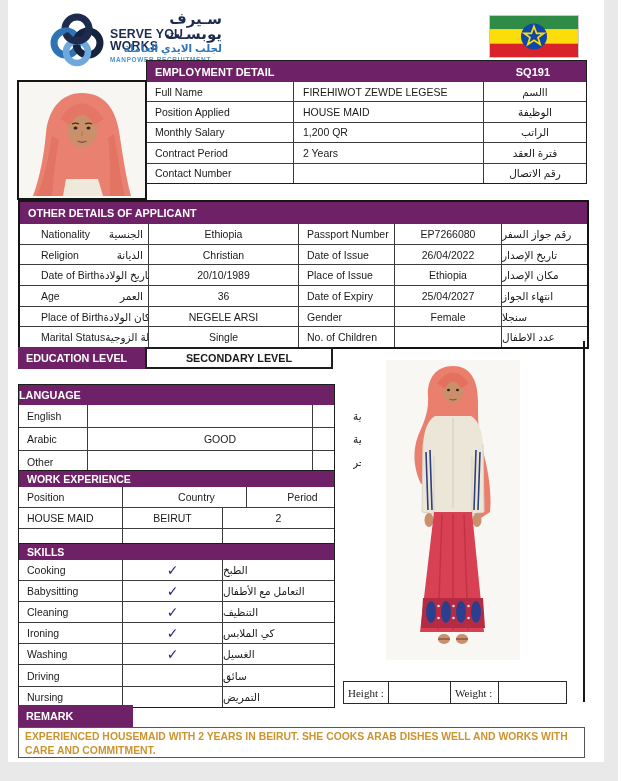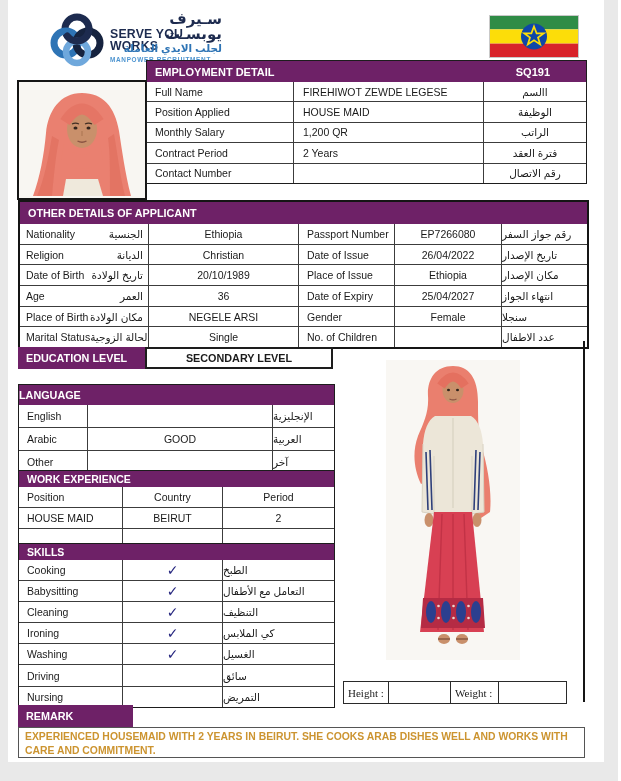--- a/index.html
+++ b/index.html
@@ -36,37 +36,37 @@
   .cell.l{padding-left:8px;border-right:1px solid #3c3c3c;}
   .cell.c{justify-content:center;border-right:1px solid #3c3c3c;text-align:center;}
   .cell.lv{padding-left:9px;border-right:1px solid #3c3c3c;}
   .cell.arc{justify-content:center;direction:rtl;}
   .cell.arr{justify-content:flex-end;padding-right:8px;direction:rtl;}
 
   
   .other{position:absolute;left:18px;top:200px;width:567px;border:2px solid #151515;background:#fff;}
   .other-hd{height:22px;font-size:10.8px;padding-left:8px;}
   .other .grow{grid-template-columns:129px 150px 96px 107px 1fr;height:19.7px;border-top:1px solid #3c3c3c;}
-  .cell.duo{justify-content:space-between;padding:0 5px 0 6px;border-right:1px solid #3c3c3c;}
+  .cell.duo{justify-content:space-between;padding:0 5px 0 6px;border-right:1px solid #3c3c3c;margin-left:15px;}
   .duo .aren{direction:rtl;}
 
   
   .edu-tab{position:absolute;left:18px;top:347px;width:127px;height:22px;font-size:10.8px;padding-left:8px;}
   .edu-val{position:absolute;left:145px;top:347px;width:188px;height:22px;border:2px solid #1d1d1d;box-sizing:border-box;
            display:flex;align-items:center;justify-content:center;font-weight:bold;font-size:10.8px;background:#fff;}
 
   
   .lang{position:absolute;left:18px;top:384px;width:315px;border:1.5px solid #1d1d1d;background:#fff;}
   .lang-hd{height:20px;font-size:10.8px;padding-left:0;}
-  .lang .grow{grid-template-columns:69px 185px 1fr;height:22px;border-top:1px solid #3c3c3c;}
+  .lang .grow{grid-template-columns:69px 185px 1fr;height:22px;border-top:1px solid #3c3c3c;gap:40px;}
 
   .work{position:absolute;left:18px;top:470px;width:315px;border:1.5px solid #1d1d1d;background:#fff;}
   .work-hd{height:16px;font-size:10.5px;padding-left:8px;}
   .work .grow{grid-template-columns:104px 100px 1fr;border-top:1px solid #3c3c3c;}
-  .work .r1{height:20px;} .work .r2{height:20px;} .work .r3{height:16px;}
+  .work .r1{height:20px;gap:24px;} .work .r2{height:20px;} .work .r3{height:16px;}
 
   .skills{position:absolute;left:18px;top:543px;width:315px;border:1.5px solid #1d1d1d;background:#fff;}
   .skills-hd{height:16px;font-size:10.5px;padding-left:8px;}
   .skills .grow{grid-template-columns:104px 100px 1fr;height:20.1px;border-top:1px solid #3c3c3c;}
   .mark{color:#26267f;font-weight:bold;font-size:14px;font-family:"DejaVu Sans",sans-serif;}
 
   
   .fullbody{position:absolute;left:386px;top:360px;width:134px;height:300px;}
   .vline{position:absolute;left:583px;top:341px;width:2px;height:361px;background:#151515;}
   .hw{position:absolute;left:343px;top:681px;display:grid;grid-template-columns:45px 62px 48px 67px;height:21px;

